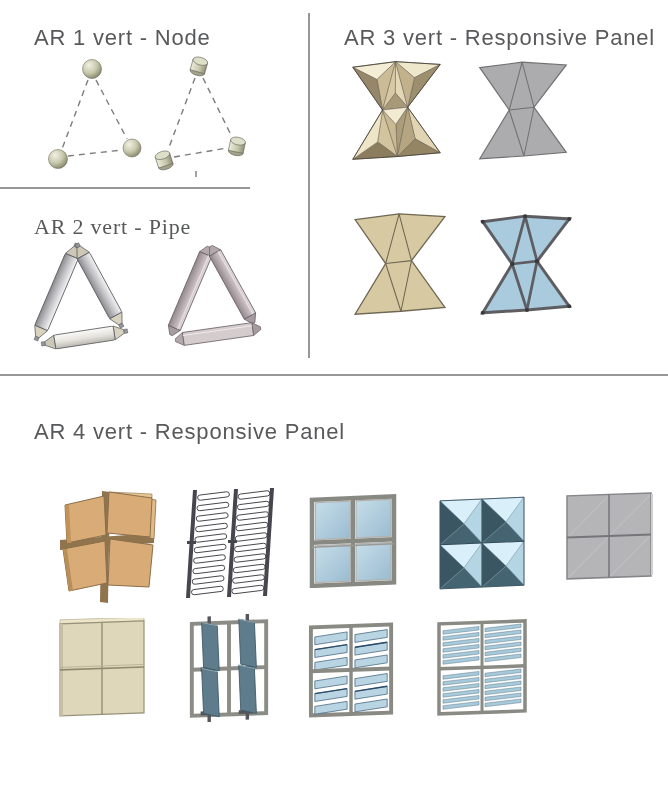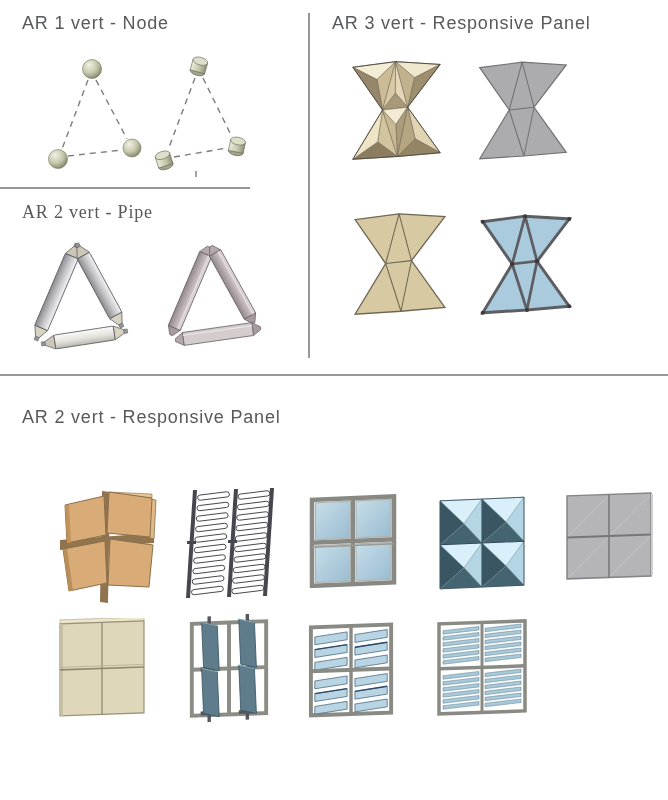--- a/index.html
+++ b/index.html
@@ -1,21 +1,21 @@
 <!DOCTYPE html>
 <html><head>
 <meta charset="utf-8">
 <style>
   html,body{margin:0;padding:0;}
   body{
     width:668px;height:800px;position:relative;background:#ffffff;
     font-family:"Liberation Sans", sans-serif;overflow:hidden;
   }
   .heading{
-    position:absolute;margin:4px;color:#58595b;font-size:18px;font-weight:400;
+    position:absolute;margin:16px;color:#58595b;font-size:22px;font-weight:400;
     letter-spacing:0.8px;white-space:nowrap;line-height:1.1;
   }
   .divider{position:absolute;background:#97979a;}
   figure{position:absolute;margin:0;padding:0;}
   figure svg{display:block;width:100%;height:100%;}
 </style>
 </head>
 <body>
 
 <h2 class="heading" style="left:18px;top:10px;">AR 1 vert - Node</h2>
@@ -225,21 +225,21 @@
         <circle cx="62" cy="53" r="2.4"></circle>
       <circle cx="3" cy="109" r="2.2"></circle>
         <circle cx="51" cy="106" r="2.2"></circle>
         <circle cx="97" cy="102" r="2.2"></circle>
     </g>
   </svg>
 </figure>
 
 <div class="divider" style="left:0;top:374px;width:668px;height:2px;"></div>
 
-<h2 class="heading" style="left:18px;top:404px;">AR 2 vert - Responsive Panel</h2>
+<h2 class="heading" style="left:18px;top:404px;">AR 4 vert - Responsive Panel</h2>
 
 <figure style="left:55px;top:483px;width:102px;height:126px;">
   <svg viewBox="0 0 102 126">
     <polygon points="47,8 55,9 53,120 45,119" fill="#8f744e"></polygon>
     <polygon points="5,57 99,50 99,60 5,67" fill="#8f744e"></polygon>
     <polygon points="93,16 101,17 99,56 92,54" fill="#e2ba88" stroke="#8a6f4a" stroke-width="0.8"></polygon>
     <polygon points="54,9 97,11 97,15 55,13" fill="#e7c693" stroke="#8a6f4a" stroke-width="0.6"></polygon>
     <g fill="#d9ab77" stroke="#8a6f4a" stroke-width="1">
       <polygon points="10,22 49,13 51,52 12,60"></polygon>
       <polygon points="54,9 97,15 95,54 52,50"></polygon>

